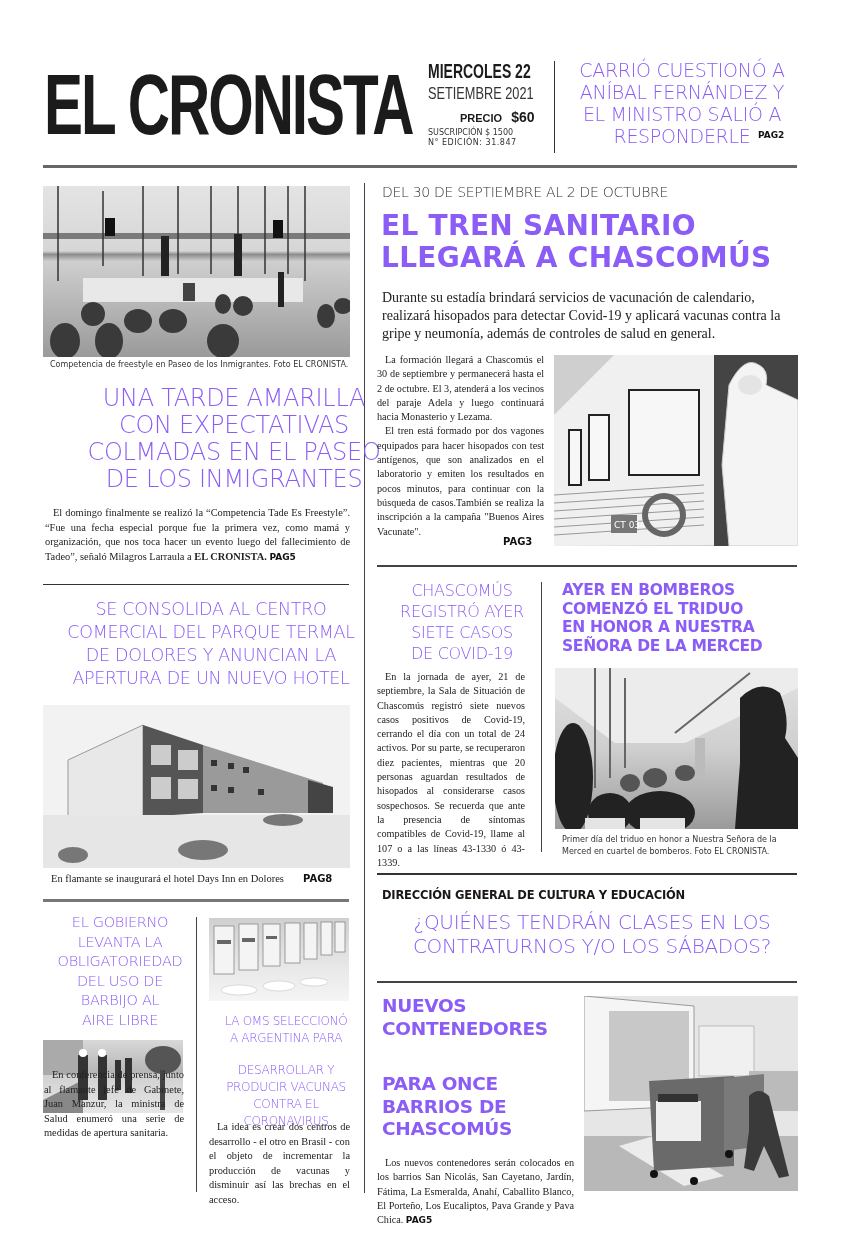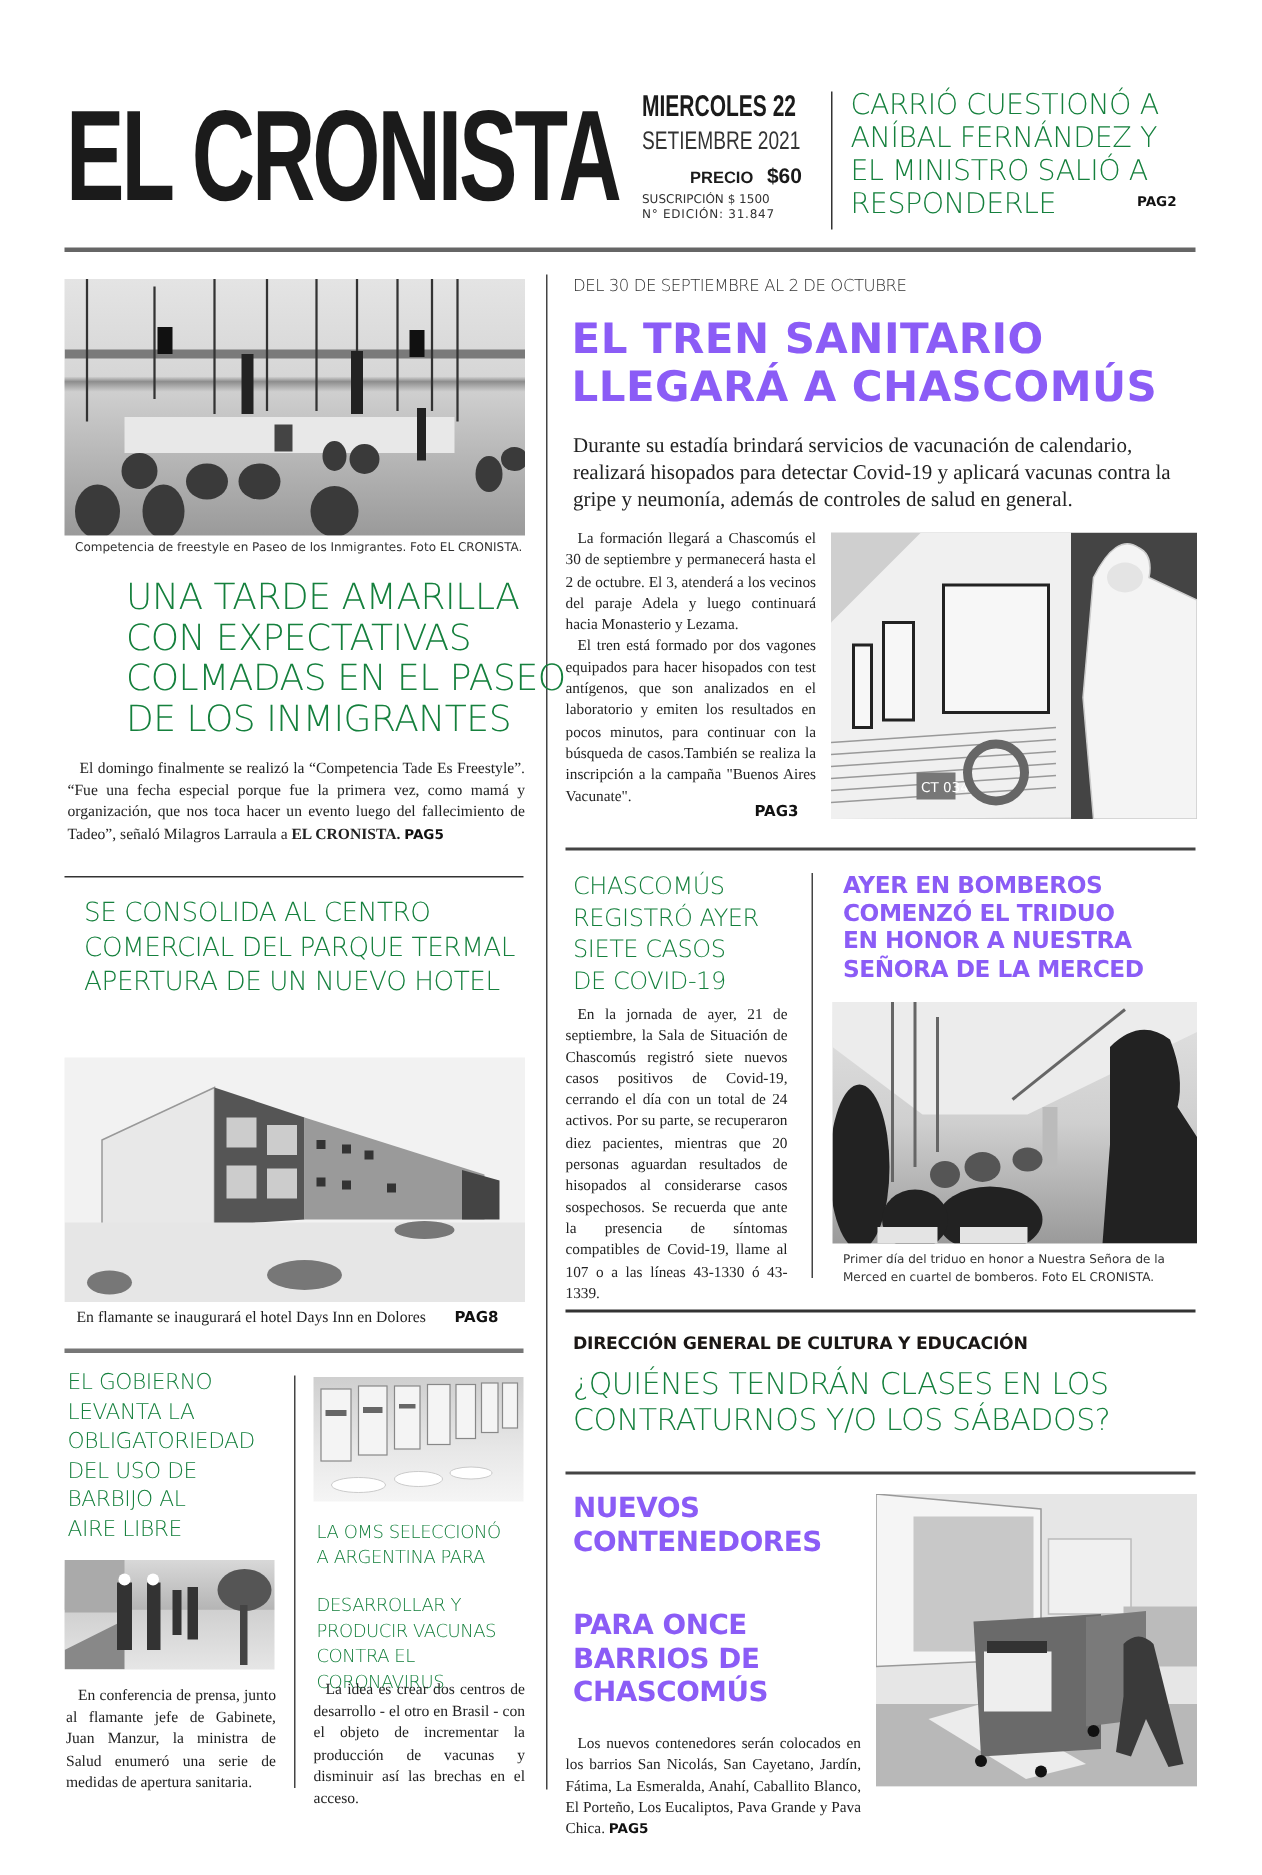--- a/index.html
+++ b/index.html
@@ -1,21 +1,21 @@
 <!DOCTYPE html>
 <html><head>
 <meta charset="utf-8">
 <style>
   * { box-sizing: border-box; margin: 0; padding: 0; }
   html, body { width: 841px; height: 1250px; background: #fff; overflow: hidden; }
   body { position: relative; color: #1a1a1a; font-family: "DejaVu Serif", serif; }
   .abs { position: absolute; }
   .sans { font-family: "Liberation Sans", sans-serif; }
   .serif { font-family: "Liberation Serif", serif; }
-  .light-head { font-family: "DejaVu Sans", sans-serif; font-weight: 200; color: #15803d; text-transform: uppercase; letter-spacing: -0.3px; }
+  .light-head { font-family: "DejaVu Sans", sans-serif; font-weight: 200; color: #8b5cf6; text-transform: uppercase; letter-spacing: -0.3px; text-align: center; }
   .bold-head { font-family: "DejaVu Sans", sans-serif; font-weight: 900; color: #8b5cf6; text-transform: uppercase; letter-spacing: -0.3px; }
   .body-text { font-family: "Liberation Serif", serif; color: #222; text-align: justify; text-indent: 8px; }
   .pag { font-family: "DejaVu Sans", sans-serif; font-weight: 700; color: #111; }
   .hr { position: absolute; height: 2px; background: #555; }
   .vr { position: absolute; width: 1px; background: #444; }
   .photo { position: absolute; overflow: hidden; background: #bbb; }
   .caption { font-family: "DejaVu Sans", sans-serif; font-size: 8px; color: #333; }
 </style>
 </head>
 <body>
@@ -94,20 +94,21 @@
   <span>El domingo finalmente se realizó la “Competencia Tade Es Freestyle”. “Fue una fecha especial porque fue la primera vez, como mamá y organización, que nos toca hacer un evento luego del fallecimiento de Tadeo”, señaló Milagros Larraula a</span>
   <b>EL CRONISTA.</b>
   <span class="pag" style="font-size:9px;">PAG5</span>
 </div>
 
 <div class="hr" style="left:43px;top:584px;width:306px;height:1px;background:#333;"></div>
 
 <div class="abs" style="left:56px;top:598px;width:310px;">
   <div class="light-head" style="font-size:17.5px;line-height:23px;white-space:nowrap;">SE CONSOLIDA AL CENTRO</div>
   <div class="light-head" style="font-size:17.5px;line-height:23px;white-space:nowrap;">COMERCIAL DEL PARQUE TERMAL</div>
+  <div class="light-head" style="font-size:17.5px;line-height:23px;white-space:nowrap;">DE DOLORES Y ANUNCIAN LA</div>
   <div class="light-head" style="font-size:17.5px;line-height:23px;white-space:nowrap;">APERTURA DE UN NUEVO HOTEL</div>
 </div>
 <div class="photo" style="left:43px;top:705px;width:307px;height:163px;background:#f2f2f2;">
   <svg width="307" height="163" viewBox="0 0 307 163">
     <polygon points="25,55 100,20 100,112 25,118" fill="#e8e8e8" stroke="#999"></polygon>
     <polygon points="100,20 160,40 160,108 100,112" fill="#555"></polygon>
     <polygon points="160,40 280,78 280,108 160,108" fill="#9a9a9a"></polygon>
     <polygon points="265,75 290,82 290,108 265,108" fill="#444"></polygon>
     <g fill="#ccc">
         <rect x="108" y="40" width="20" height="20"></rect>
@@ -155,21 +156,21 @@
         <rect x="82" y="18" width="7" height="35"></rect>
       </g>
     <g fill="#fff">
         <circle cx="40" cy="13" r="4"></circle>
         <circle cx="59" cy="13" r="4"></circle>
       </g>
     <ellipse cx="120" cy="20" rx="18" ry="14" fill="#555"></ellipse>
     <rect x="117" y="30" width="5" height="40" fill="#444"></rect>
   </svg>
 </div>
-<div class="abs body-text" style="left:44px;top:1124px;width:140px;font-size:10.4px;line-height:14.5px;">En conferencia de prensa, junto al flamante jefe de Gabinete, Juan Manzur, la ministra de Salud enumeró una serie de medidas de apertura sanitaria.</div>
+<div class="abs body-text" style="left:44px;top:1068px;width:140px;font-size:10.4px;line-height:14.5px;">En conferencia de prensa, junto al flamante jefe de Gabinete, Juan Manzur, la ministra de Salud enumeró una serie de medidas de apertura sanitaria.</div>
 
 <div class="vr" style="left:196px;top:917px;height:275px;"></div>
 
 <div class="photo" style="left:209px;top:918px;width:140px;height:83px;background:linear-gradient(180deg,#cfcfcf 0%,#e8e8e8 60%,#f5f5f5 100%);">
   <svg width="140" height="83" viewBox="0 0 140 83">
     <g fill="#f4f4f4" stroke="#888" stroke-width="0.8">
       <rect x="5" y="8" width="20" height="48"></rect>
         <rect x="30" y="6" width="19" height="46"></rect>
         <rect x="54" y="6" width="17" height="42"></rect>
       <rect x="76" y="5" width="15" height="40"></rect>
@@ -192,21 +193,21 @@
 <div class="abs" style="left:211px;top:1013px;width:150px;">
   <div class="light-head" style="font-size:12px;line-height:17px;white-space:nowrap;">LA OMS SELECCIONÓ</div>
   <div class="light-head" style="font-size:12px;line-height:17px;white-space:nowrap;">A ARGENTINA PARA</div>
   <div class="light-head" style="font-size:12px;line-height:17px;white-space:nowrap;margin-top:15px;">DESARROLLAR Y</div>
   <div class="light-head" style="font-size:12px;line-height:17px;white-space:nowrap;">PRODUCIR VACUNAS</div>
   <div class="light-head" style="font-size:12px;line-height:17px;white-space:nowrap;">CONTRA EL</div>
   <div class="light-head" style="font-size:12px;line-height:17px;white-space:nowrap;">CORONAVIRUS</div>
 </div>
 <div class="abs body-text" style="left:209px;top:1120px;width:141px;font-size:10.4px;line-height:14.5px;">La idea es crear dos centros de desarrollo - el otro en Brasil - con el objeto de incrementar la producción de vacunas y disminuir así las brechas en el acceso.</div>
 
-<div class="abs" style="left:382px;top:184px;font-family:'DejaVu Sans',sans-serif;font-weight:200;font-size:11px;color:#333;white-space:nowrap;letter-spacing:-0.3px;text-align:right;">DEL 30 DE SEPTIEMBRE AL 2 DE OCTUBRE</div>
+<div class="abs" style="left:382px;top:184px;font-family:'DejaVu Sans',sans-serif;font-weight:200;font-size:14px;color:#333;white-space:nowrap;letter-spacing:-0.3px;text-align:right;">DEL 30 DE SEPTIEMBRE AL 2 DE OCTUBRE</div>
 <div class="abs" style="left:381px;top:210px;width:420px;">
   <div class="bold-head" style="font-size:28px;line-height:32px;white-space:nowrap;letter-spacing:0.3px;">EL TREN SANITARIO</div>
   <div class="bold-head" style="font-size:28px;line-height:32px;white-space:nowrap;letter-spacing:0.3px;">LLEGARÁ A CHASCOMÚS</div>
 </div>
 <div class="abs serif" style="left:382px;top:289px;width:410px;font-size:14px;line-height:18px;color:#222;">Durante su estadía brindará servicios de vacunación de calendario, realizará hisopados para detectar Covid-19 y aplicará vacunas contra la gripe y neumonía, además de controles de salud en general.</div>
 
 <div class="abs body-text" style="left:377px;top:353px;width:167px;font-size:10.2px;line-height:14.3px;">
   <p>La formación llegará a Chascomús el 30 de septiembre y permanecerá hasta el 2 de octubre. El 3, atenderá a los vecinos del paraje Adela y luego continuará hacia Monasterio y Lezama.</p>
   <p>El tren está formado por dos vagones equipados para hacer hisopados con test antígenos, que son analizados en el laboratorio y emiten los resultados en pocos minutos, para continuar con la búsqueda de casos.También se realiza la inscripción a la campaña "Buenos Aires Vacunate".</p>
 </div>

